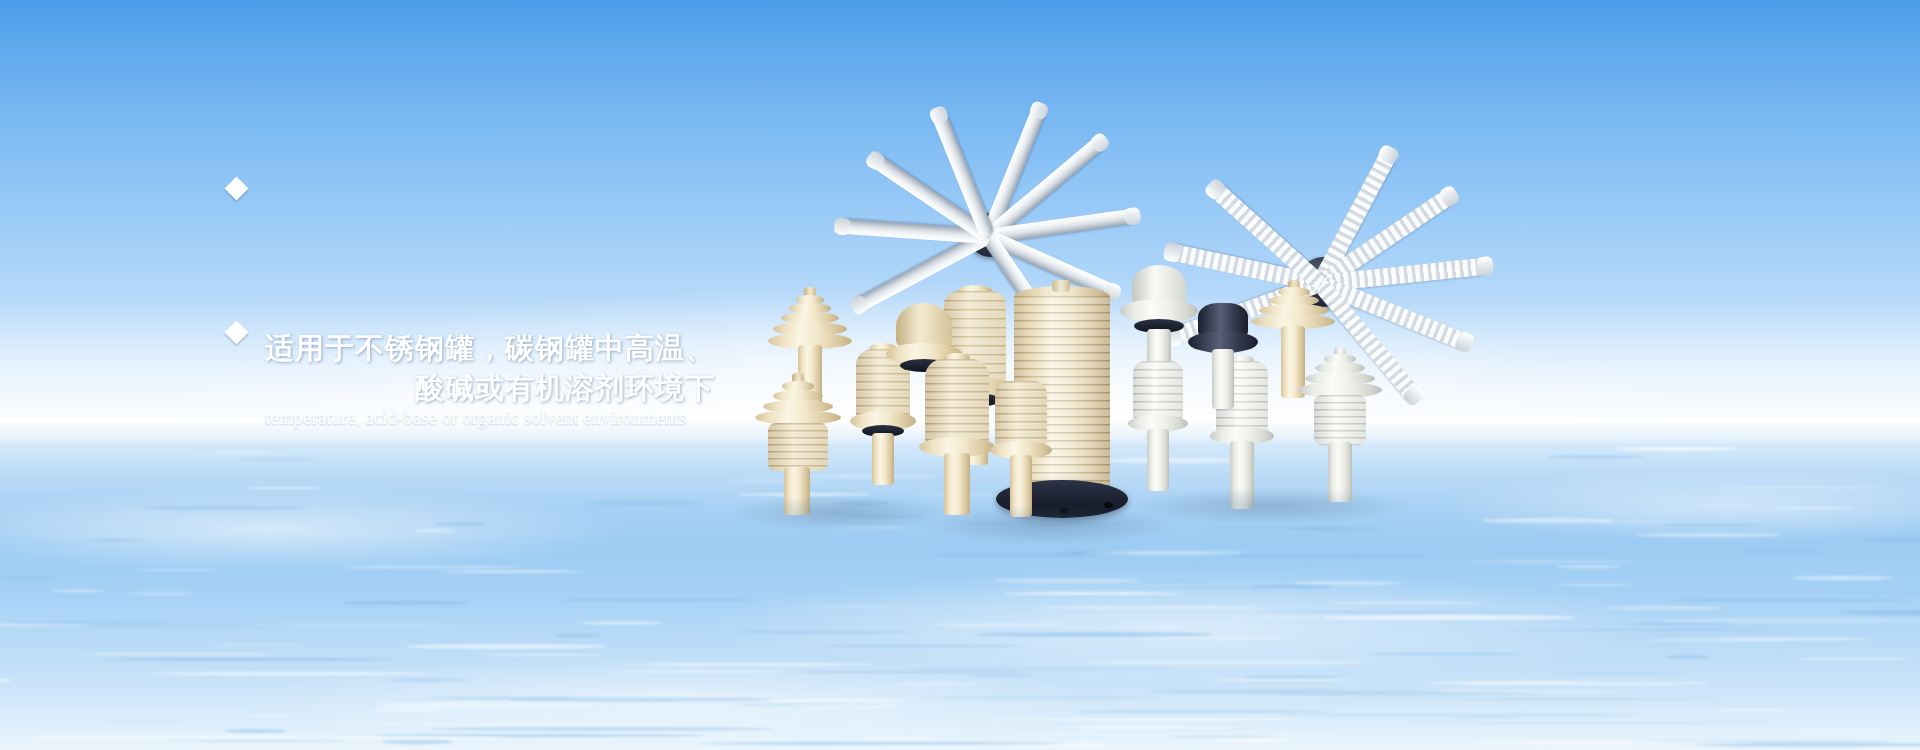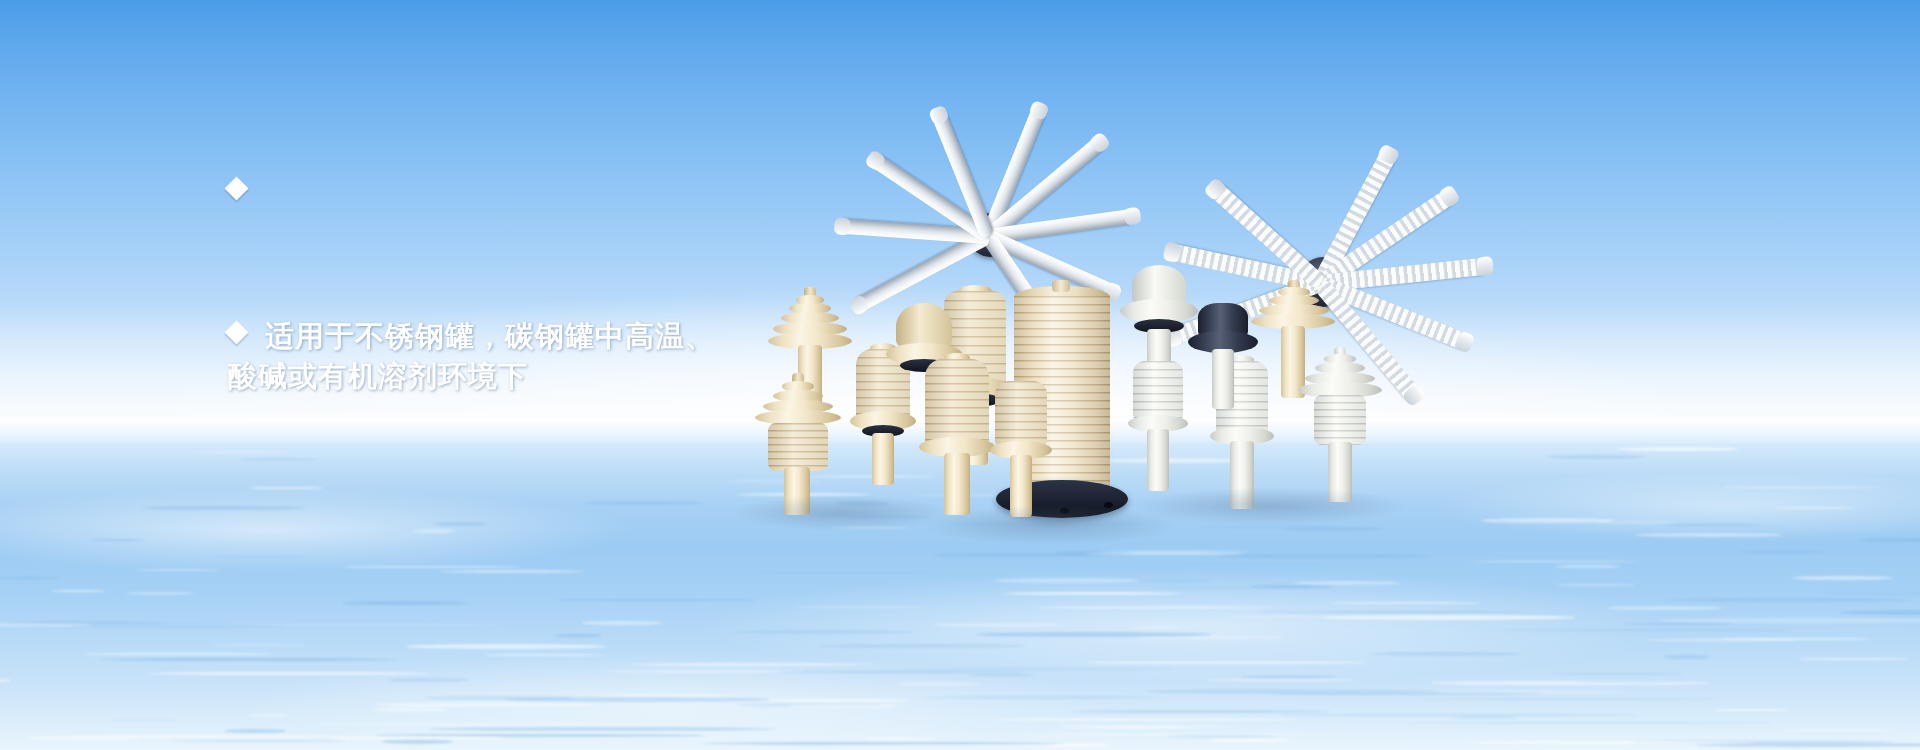--- a/index.html
+++ b/index.html
@@ -97,21 +97,21 @@
     font-size:29px;font-weight:700;color:#ffffff;letter-spacing:1px;
     line-height:40px;white-space:nowrap;
     text-shadow:1px 1px 3px rgba(50,85,130,.45);
   }
   .en-line{
     font-family:"Liberation Serif","DejaVu Serif",serif;
     font-size:19px;color:#ffffff;line-height:24px;white-space:nowrap;
     text-shadow:0 1px 2px rgba(60,100,150,.35);
   }
   .en-wrap{margin-left:37px;margin-top:-2px;}
-  #bullet-2 .cn-stack{margin-top:4px;}
+  #bullet-2 .cn-stack{margin-top:16px;}
 
   
   #products{
     position:absolute;left:690px;top:125px;width:810px;height:420px;
   }
   #products > *{position:absolute;}
 
   
   .cream{background:linear-gradient(90deg,#d6c49a 0%,#efe3c4 18%,#fbf5e4 38%,#f2e7ca 60%,#d9c89f 85%,#c2ae84 100%);}
   .cream2{background:linear-gradient(90deg,#c9b68c 0%,#e6d8b4 20%,#f7f0dd 42%,#ebdfc0 65%,#cfbd93 88%,#b8a578 100%);}
@@ -520,20 +520,21 @@
     <div class="bullet-row">
       <div class="diamond"></div>
     </div>
   </div>
 
   <div class="bullet-block" id="bullet-2">
     <div class="bullet-row">
       <div class="diamond"></div>
       <div class="cn-stack">
         <div class="cn-line">适用于不锈钢罐，碳钢罐中高温、</div>
-        <div class="cn-line" style="margin-left:-37px;">酸碱或有机溶剂环境下</div>
+        <div class="cn-line" style="margin-left:-37px;text-align:right;">酸碱或有机溶剂环境下</div>
       </div>
     </div>
     <div class="en-wrap">
+      <div class="en-line">temperature, acid-base or organic solvent environments</div>
     </div>
   </div>
 
 </div>
 
 </body></html>

